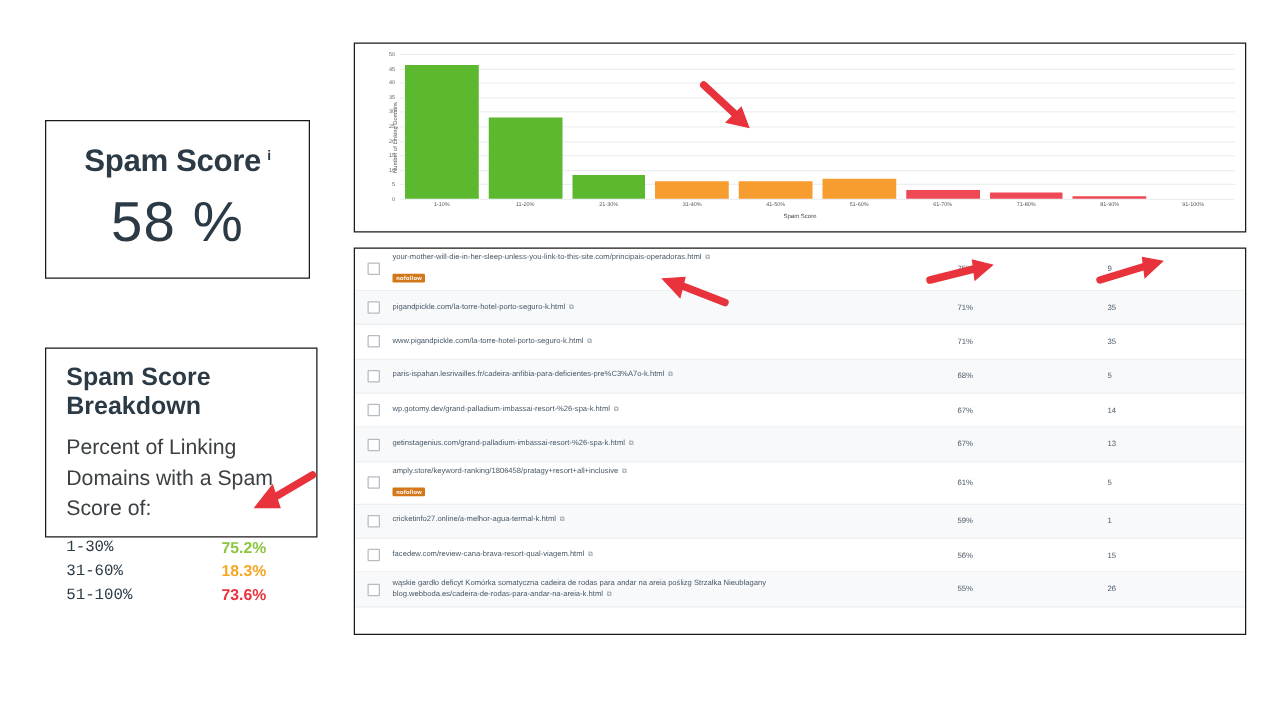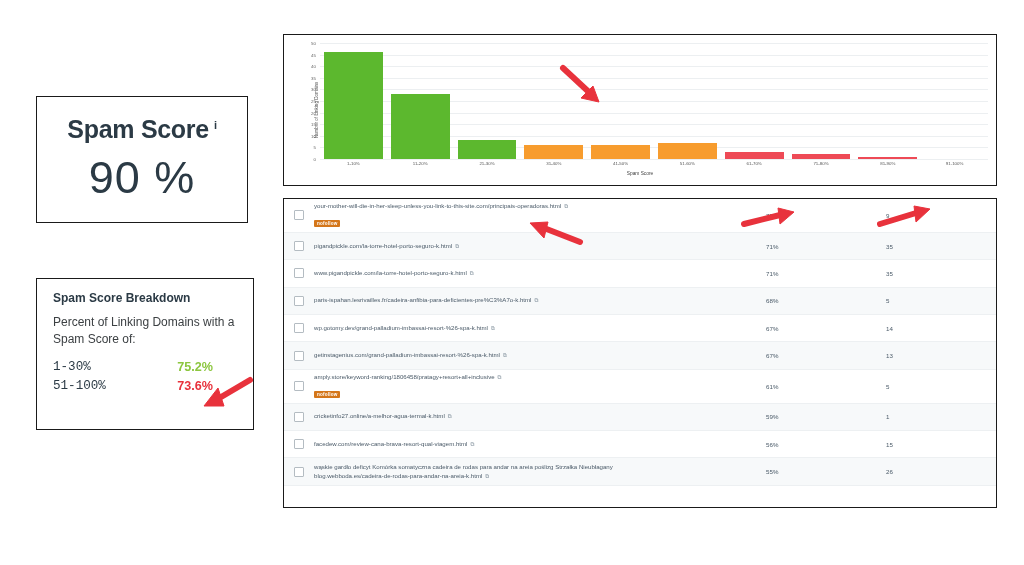--- a/index.html
+++ b/index.html
@@ -13,22 +13,22 @@
   
   #spam-score-card{left:36px;top:96px;width:212px;height:127px;display:flex;
     flex-direction:column;align-items:center;justify-content:center;}
   .ss-title{font-size:25px;font-weight:bold;letter-spacing:-.3px;color:#2b3a45;
     position:relative;white-space:nowrap;}
   .ss-info{font-size:11px;font-weight:bold;vertical-align:super;margin-left:5px;color:#2b3a45;}
   .ss-value{font-size:45px;font-weight:400;color:#2b3a45;margin-top:8px;letter-spacing:1px;}
 
   
   #breakdown-card{left:36px;top:278px;width:218px;height:152px;padding:12px 16px;}
-  .bd-title{font-size:12px;font-weight:bold;color:#2b3a45;margin-bottom:9px;}
-  .bd-sub{font-size:12px;color:#3c4043;line-height:1.45;margin-bottom:11px;}
+  .bd-title{font-size:20px;font-weight:bold;color:#2b3a45;margin-bottom:9px;}
+  .bd-sub{font-size:17px;color:#3c4043;line-height:1.45;margin-bottom:11px;}
   .bd-row{display:flex;justify-content:space-between;font-size:12.6px;margin-bottom:5px;}
   .bd-label{color:#2b3a45;font-family:Liberation Mono, monospace;}
   .bd-val{font-weight:700;padding-right:24px;}
 
   
   #chart-panel{left:283px;top:34px;width:714px;height:152px;}
   .chart-inner{position:absolute;inset:0;}
   .y-axis-title{position:absolute;left:4px;top:50%;transform:translateY(-50%) rotate(-90deg);
     font-size:4.6px;color:#555;white-space:nowrap;transform-origin:center;}
   .y-ticks{position:absolute;left:12px;top:8px;width:22px;height:116px;}
@@ -62,30 +62,34 @@
   
   .arrow{position:absolute;pointer-events:none;}
 </style>
 </head>
 <body>
 
 <div class="panel" id="spam-score-card">
   <div class="ss-title">
     <span>Spam Score</span><span class="ss-info">i</span>
   </div>
-  <div class="ss-value">90 %</div>
+  <div class="ss-value">58 %</div>
 </div>
 
 <div class="panel" id="breakdown-card">
   <div class="bd-title">Spam Score Breakdown</div>
   <div class="bd-sub">Percent of Linking Domains with a Spam Score of:</div>
   <div>
     <div class="bd-row">
       <span class="bd-label">1-30%</span>
       <span class="bd-val" id="bdv0" style="color: rgb(140, 198, 63);">75.2%</span>
+    </div>
+    <div class="bd-row">
+      <span class="bd-label">31-60%</span>
+      <span class="bd-val" id="bdv1" style="color: rgb(245, 166, 35);">18.3%</span>
     </div>
     <div class="bd-row">
       <span class="bd-label">51-100%</span>
       <span class="bd-val" id="bdv2" style="color: rgb(232, 50, 60);">73.6%</span>
     </div>
   </div>
 </div>
 
 <div class="panel" id="chart-panel">
   <div class="chart-inner">

